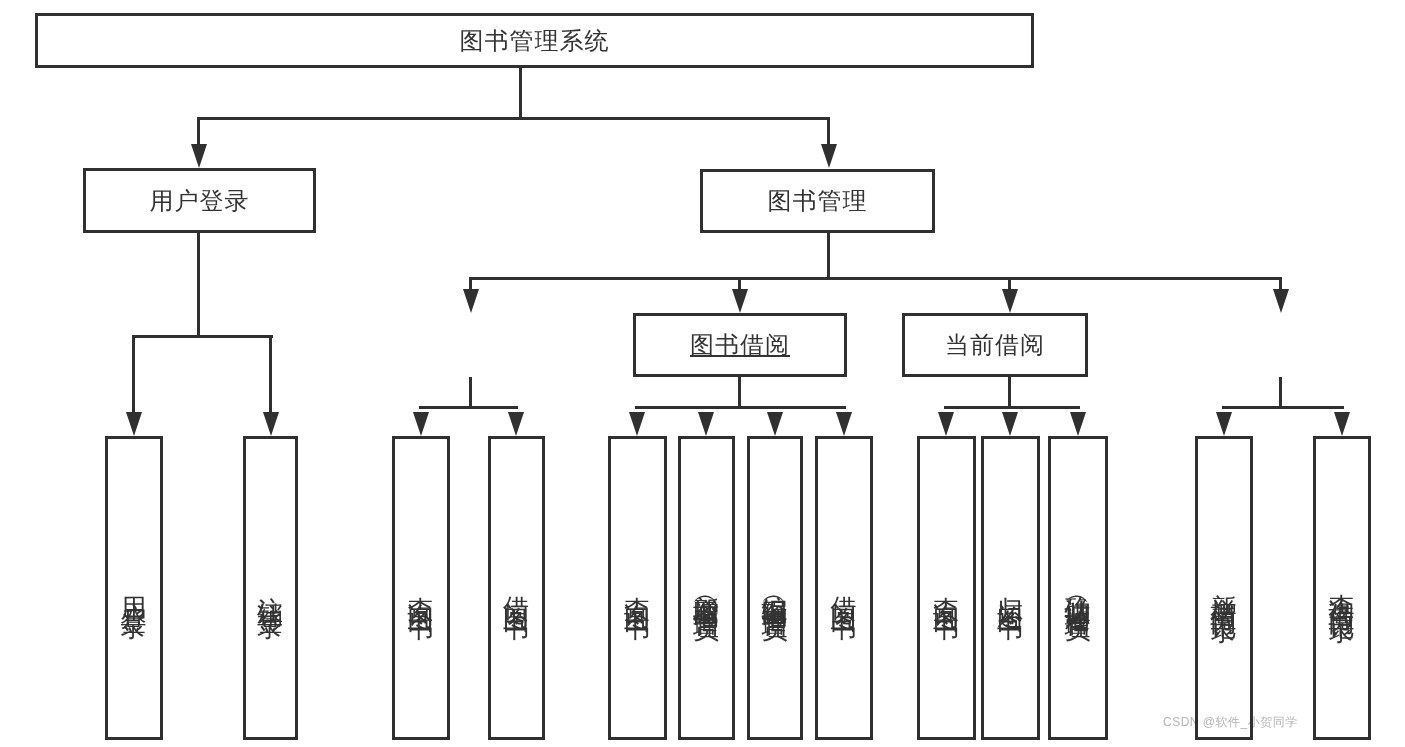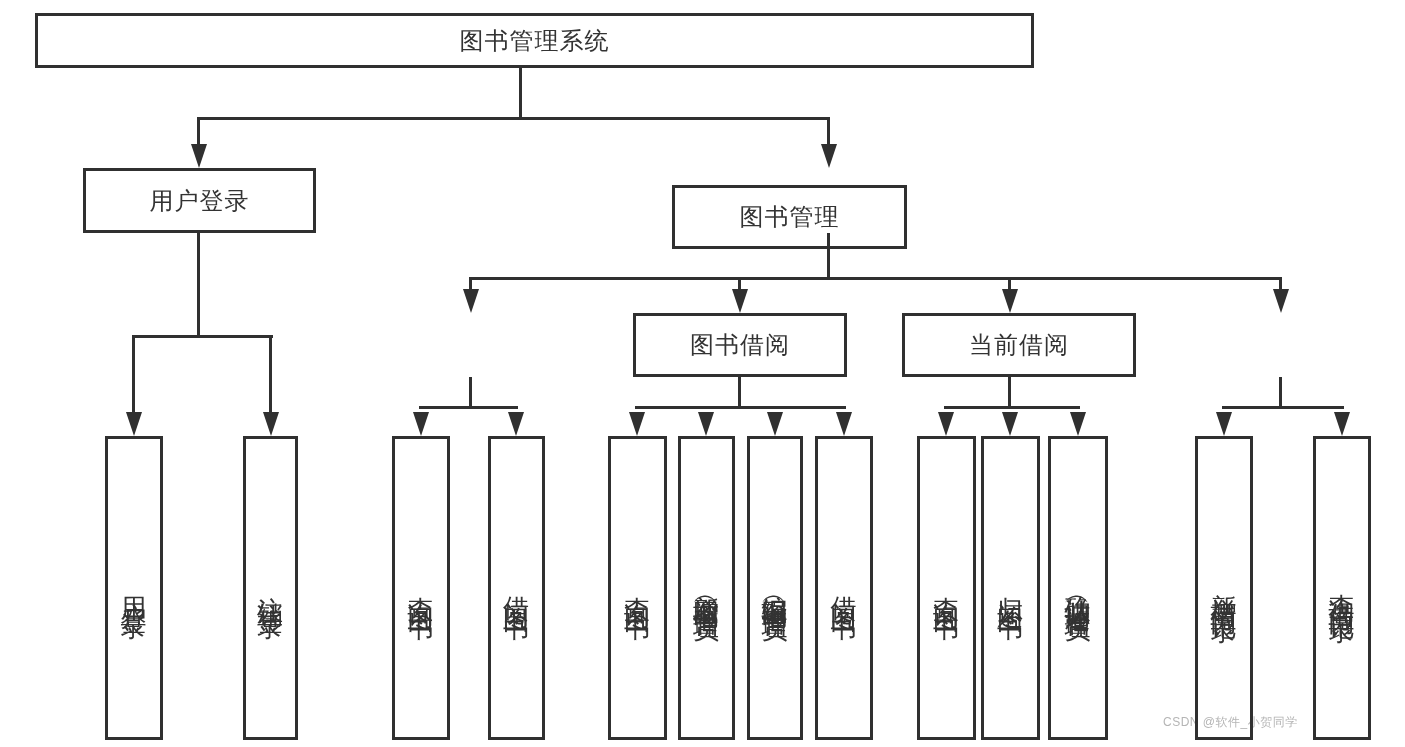--- a/index.html
+++ b/index.html
@@ -66,21 +66,21 @@
   <div class="ln" style="left:519px;top:67px;width:3px;height:52px;"></div>
   <div class="ln" style="left:197px;top:117px;width:633px;height:3px;"></div>
   <div class="ln" style="left:197px;top:117px;width:3px;height:29px;"></div>
   <div class="ln" style="left:827px;top:117px;width:3px;height:29px;"></div>
   <div class="arrow" style="left:191px;top:144px;"></div>
   <div class="arrow" style="left:821px;top:144px;"></div>
 
   <div class="box" style="left:83px;top:168px;width:233px;height:65px;">
     <span class="lbl">用户登录</span>
   </div>
-  <div class="box" style="left:672px;top:169px;width:235px;height:64px;margin-top:16px;">
+  <div class="box" style="left:700px;top:169px;width:235px;height:64px;">
     <span class="lbl">图书管理</span>
   </div>
 
   <div class="ln" style="left:197px;top:233px;width:3px;height:104px;"></div>
   <div class="ln" style="left:132px;top:335px;width:141px;height:3px;"></div>
   <div class="ln" style="left:132px;top:335px;width:3px;height:77px;"></div>
   <div class="ln" style="left:269px;top:335px;width:3px;height:77px;"></div>
   <div class="arrow" style="left:126px;top:412px;"></div>
   <div class="arrow" style="left:263px;top:412px;"></div>
 
@@ -88,24 +88,24 @@
   <div class="ln" style="left:469px;top:277px;width:813px;height:3px;"></div>
   <div class="ln" style="left:469px;top:277px;width:3px;height:14px;"></div>
   <div class="ln" style="left:738px;top:277px;width:3px;height:14px;"></div>
   <div class="ln" style="left:1008px;top:277px;width:3px;height:14px;"></div>
   <div class="ln" style="left:1279px;top:277px;width:3px;height:14px;"></div>
   <div class="arrow" style="left:463px;top:289px;"></div>
   <div class="arrow" style="left:732px;top:289px;"></div>
   <div class="arrow" style="left:1002px;top:289px;"></div>
   <div class="arrow" style="left:1273px;top:289px;"></div>
 
-  <div class="box" style="left:633px;top:313px;width:214px;height:64px;">
+  <div class="box" style="left:633px;top:313px;width:214px;height:64px;text-decoration:underline;">
     <span class="lbl">图书借阅</span>
   </div>
-  <div class="box" style="left:902px;top:313px;width:234px;height:64px;">
+  <div class="box" style="left:902px;top:313px;width:186px;height:64px;">
     <span class="lbl">当前借阅</span>
   </div>
 
   <div class="ln" style="left:469px;top:377px;width:3px;height:31px;"></div>
   <div class="ln" style="left:419px;top:406px;width:99px;height:3px;"></div>
   <div class="arrow" style="left:413px;top:412px;"></div>
   <div class="arrow" style="left:508px;top:412px;"></div>
 
   <div class="ln" style="left:738px;top:377px;width:3px;height:31px;"></div>
   <div class="ln" style="left:635px;top:406px;width:211px;height:3px;"></div>

